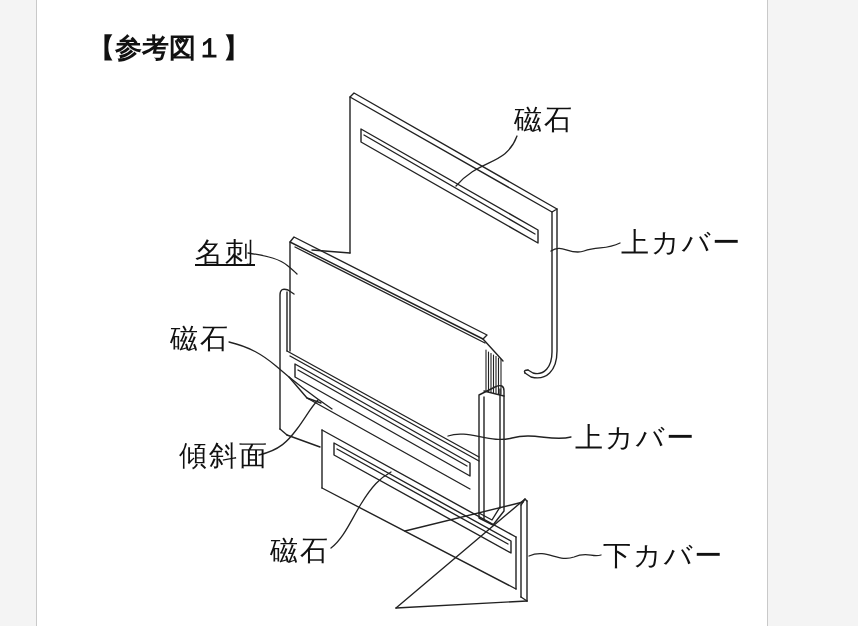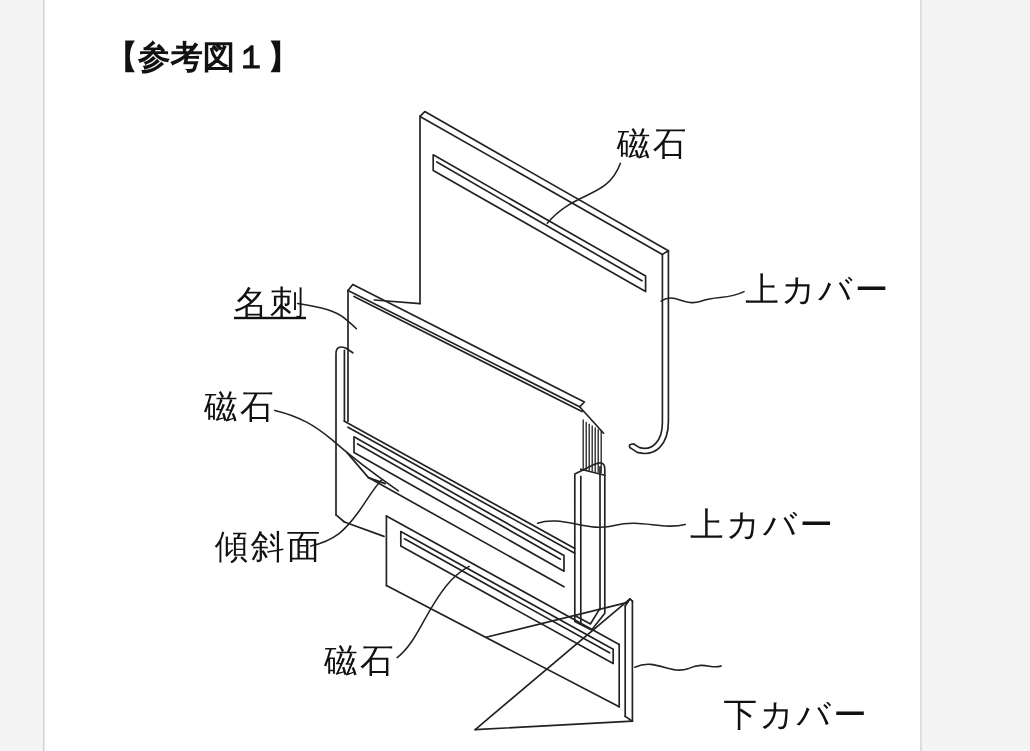--- a/index.html
+++ b/index.html
@@ -22,21 +22,21 @@
     position:absolute;font-size:28px;color:#111;letter-spacing:2px;
     line-height:1;white-space:nowrap;
   }
   #lbl-magnet-top  {left:514px;top:106px;}
   #lbl-upper-cover {left:621px;top:231px;font-family:Liberation Mono, monospace;}
   #lbl-card        {left:195px;top:239px;text-decoration:underline;}
   #lbl-magnet-left {left:170px;top:325px;}
   #lbl-incline     {left:179px;top:442px;}
   #lbl-magnet-bot  {left:270px;top:537px;}
   #lbl-pocket      {left:575px;top:424px;}
-  #lbl-lower-cover {left:603px;top:542px;margin-top:40px;}
+  #lbl-lower-cover {left:603px;top:542px;}
   svg{position:absolute;left:0;top:0;}
   svg *{vector-effect:non-scaling-stroke;}
 </style>
 </head>
 <body>
 
 <div class="paper"></div>
 
 <div class="fig-title">【参考図１】</div>
 

